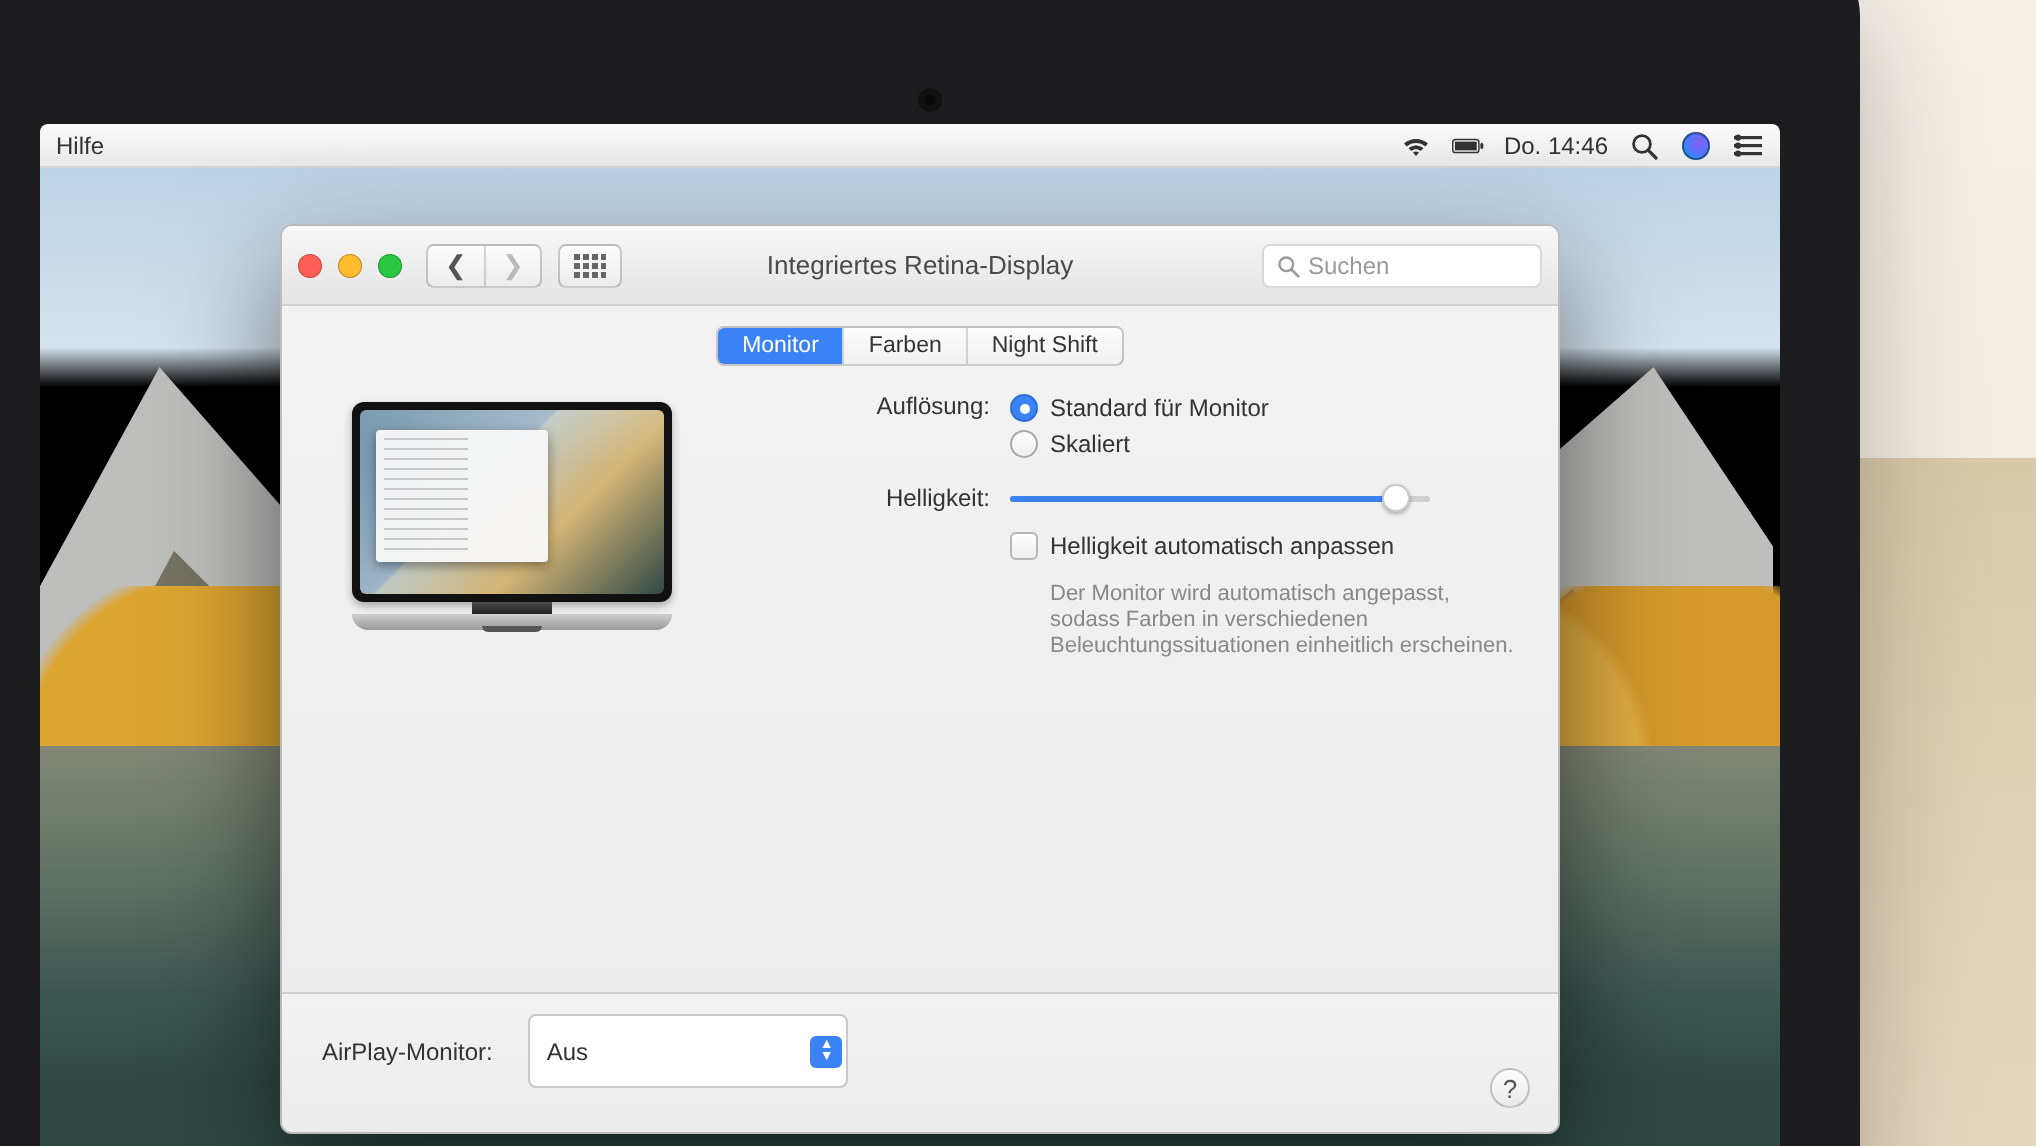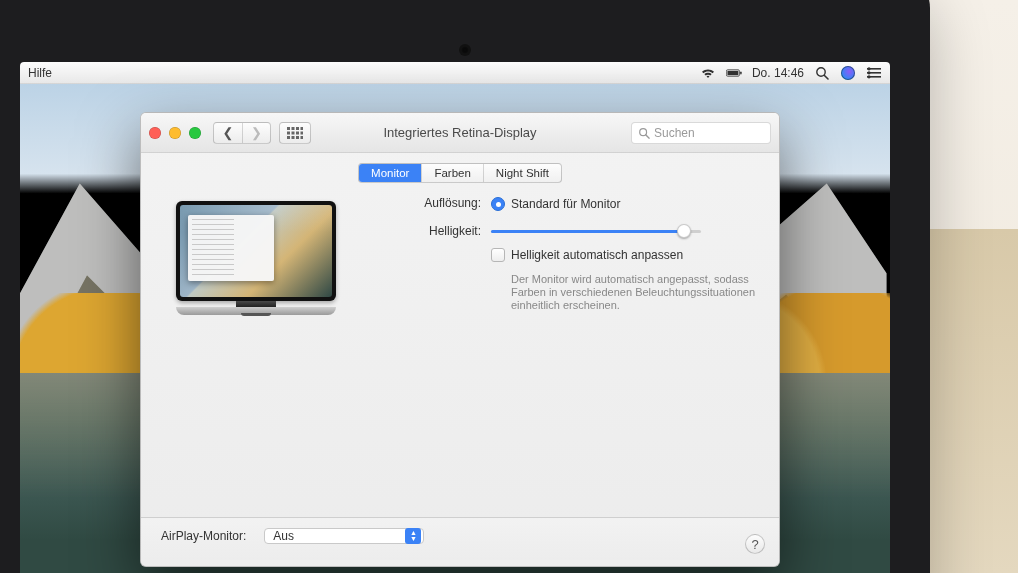--- a/index.html
+++ b/index.html
@@ -71,21 +71,21 @@
   .search svg{flex:0 0 auto;}
   .search input { border:none; outline:none; font-size:12px; color:#555; background:transparent; width:100%; }
   .search input::placeholder{color:#9a9a9a;}
 
   .tabs { display:flex; justify-content:center; padding:10px 0 6px;}
   .segmented { display:flex; border:1px solid rgba(0,0,0,.2); border-radius:4px; overflow:hidden; height:20px; background:linear-gradient(180deg,#fdfdfd,#f0f0f0); font-size:11.5px; }
   .segmented .seg { padding:0 12px; display:flex; align-items:center; color:#333; cursor:pointer; }
   .segmented .seg + .seg { border-left:1px solid rgba(0,0,0,.15); }
   .segmented .seg.active { background:#3b82f6; color:#fff; border-color:#2567d8;}
 
-  .content { flex:1; display:flex; padding:6px 20px 12px; gap:20px; position:relative; font-size:12px; color:#333; }
+  .content { flex:1; display:flex; padding:6px 20px 12px; gap:34px; position:relative; font-size:12px; color:#333; }
 
   
   .mon-wrap { width:190px; display:flex; justify-content:center; align-items:flex-start; padding-top:6px;}
   .mon { width:160px; }
   .mon-screen { width:160px; height:100px; background:#111; border-radius:6px; padding:4px; box-shadow: 0 2px 4px rgba(0,0,0,.3);}
   .mon-inner { width:100%; height:100%; border-radius:3px; background:
      linear-gradient(180deg, rgba(255,255,255,.1), transparent 30%),
      linear-gradient(135deg,#6b90a8 0%, #9eb5c7 40%, #c0c9c3 41%, #d4b576 65%, #2f4845 100%);
      position:relative; overflow:hidden;}
   .mon-window { position:absolute; left:8px; top:10px; width:86px; height:66px; background:rgba(246,246,246,.97); border-radius:2px; box-shadow:0 2px 6px rgba(0,0,0,.4); }
@@ -113,21 +113,21 @@
   .check { display:flex; align-items:flex-start; gap:6px; line-height:16px; cursor:pointer;}
   .check .box { width:14px; height:14px; border-radius:3px; border:1px solid #b6b6b6; background:linear-gradient(180deg,#fff,#eee); flex:0 0 auto; display:flex; align-items:center; justify-content:center; margin-top:1px;}
   .check.checked .box { background:#3b82f6; border-color:#2a6fd6; color:#fff; }
   .check.checked .box::after { content:"✓"; font-size:11px; line-height:1; }
 
   .hint { font-size:11px; color:#888; line-height:13px; max-width:250px; margin-top:2px; margin-left:20px;}
 
   .bottom { border-top:1px solid rgba(0,0,0,.12); padding:10px 20px 14px; background:linear-gradient(180deg,#f2f2f2,#ececec); }
   .bottom .row { align-items:center; margin-bottom:8px;gap:12px; }
   .bottom .label2 { font-size:12px; color:#333; margin-right:6px;}
-  .popup { width:160px; height:16px; border:1px solid #c9c9c9; border-radius:4px; background:#fff; display:flex; align-items:center; justify-content:space-between; padding:0 2px 0 8px; font-size:12px; color:#333; cursor:pointer;}
+  .popup { width:160px; height:37px; border:1px solid #c9c9c9; border-radius:4px; background:#fff; display:flex; align-items:center; justify-content:space-between; padding:0 2px 0 8px; font-size:12px; color:#333; cursor:pointer;}
   .popup .arrows { width:16px; height:16px; border-radius:3px; background:#3b82f6; color:#fff; display:flex; flex-direction:column; align-items:center; justify-content:center; font-size:7px; line-height:6px;}
   .help { position:absolute; right:14px; bottom:12px; width:20px; height:20px; border-radius:50%; border:1px solid rgba(0,0,0,.2); background:linear-gradient(180deg,#fdfdfd,#e9e9e9); color:#555; font-size:13px; display:flex; align-items:center; justify-content:center; cursor:pointer;}
 </style>
 </head>
 <body>
 
 <div class="photo-wall"></div>
 <div class="photo-desk"></div>
 
 <div class="laptop">
@@ -253,20 +253,24 @@
         </div>
 
         <div class="settings">
           <div class="row">
             <div class="label">Auflösung:</div>
             <div class="field">
               <label class="radio checked">
                 <span class="dot"></span>
                   <span>Standard für Monitor</span>
               </label>
+              <label class="radio">
+                <span class="dot"></span>
+                  <span>Skaliert</span>
+              </label>
             </div>
           </div>
 
           <div class="row" style="margin-top:10px;">
             <div class="label">Helligkeit:</div>
             <div class="field">
               <div class="slider">
                 <div class="track"></div>
                   <div class="fill"></div>
                   <div class="thumb"></div>

